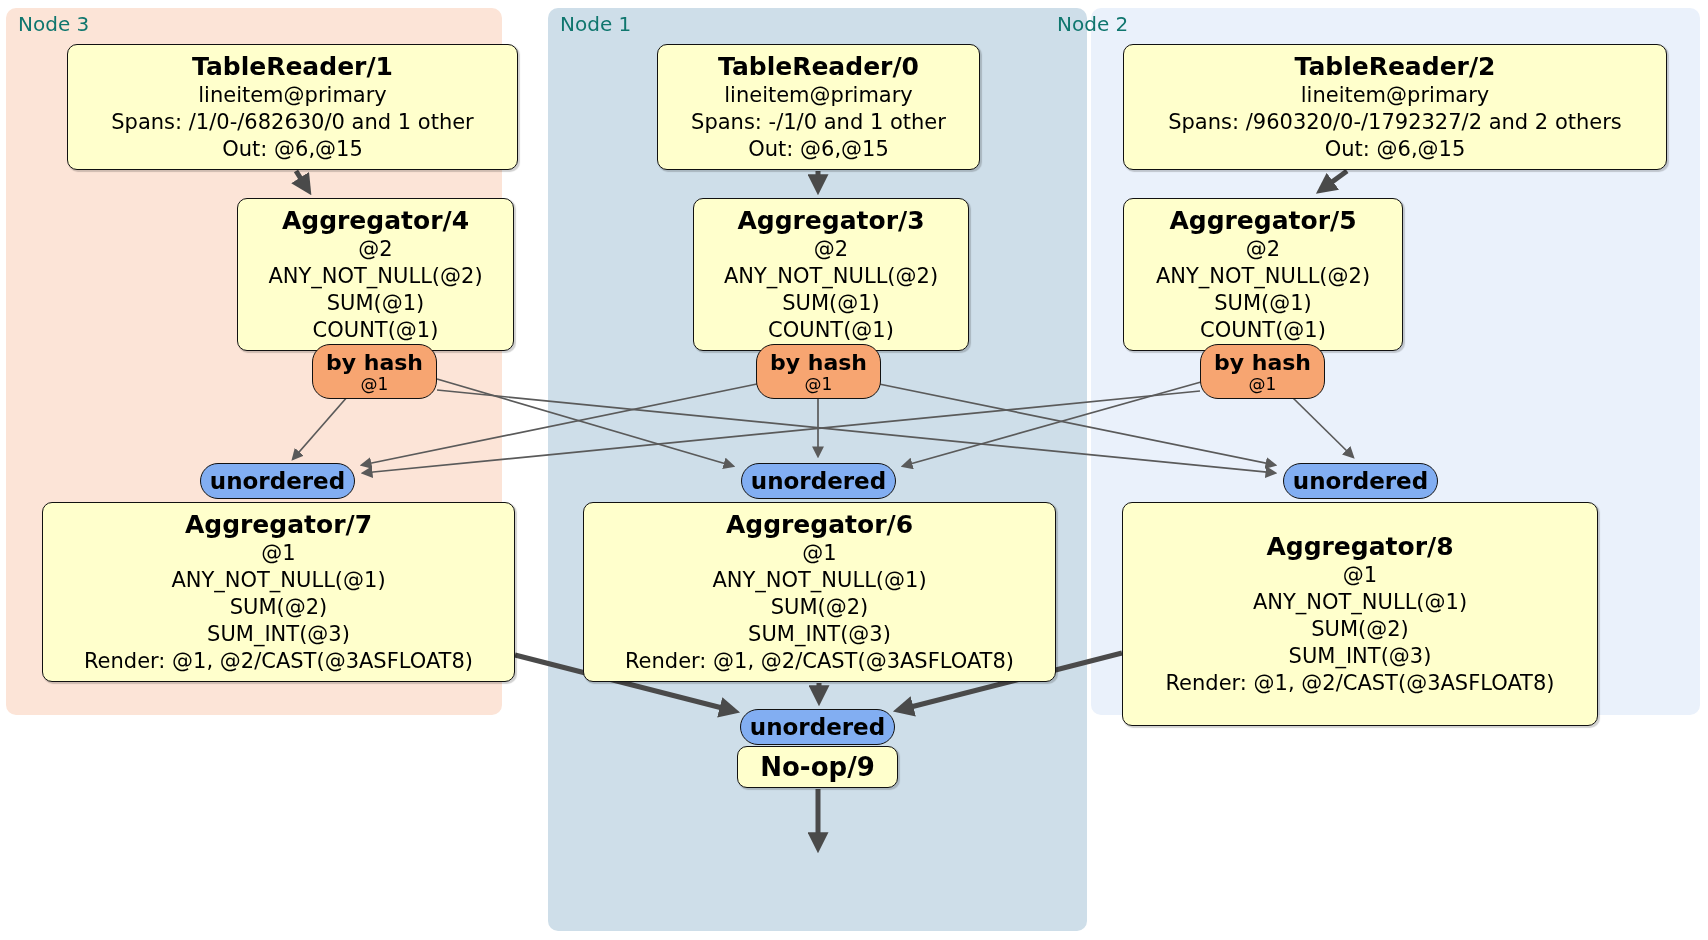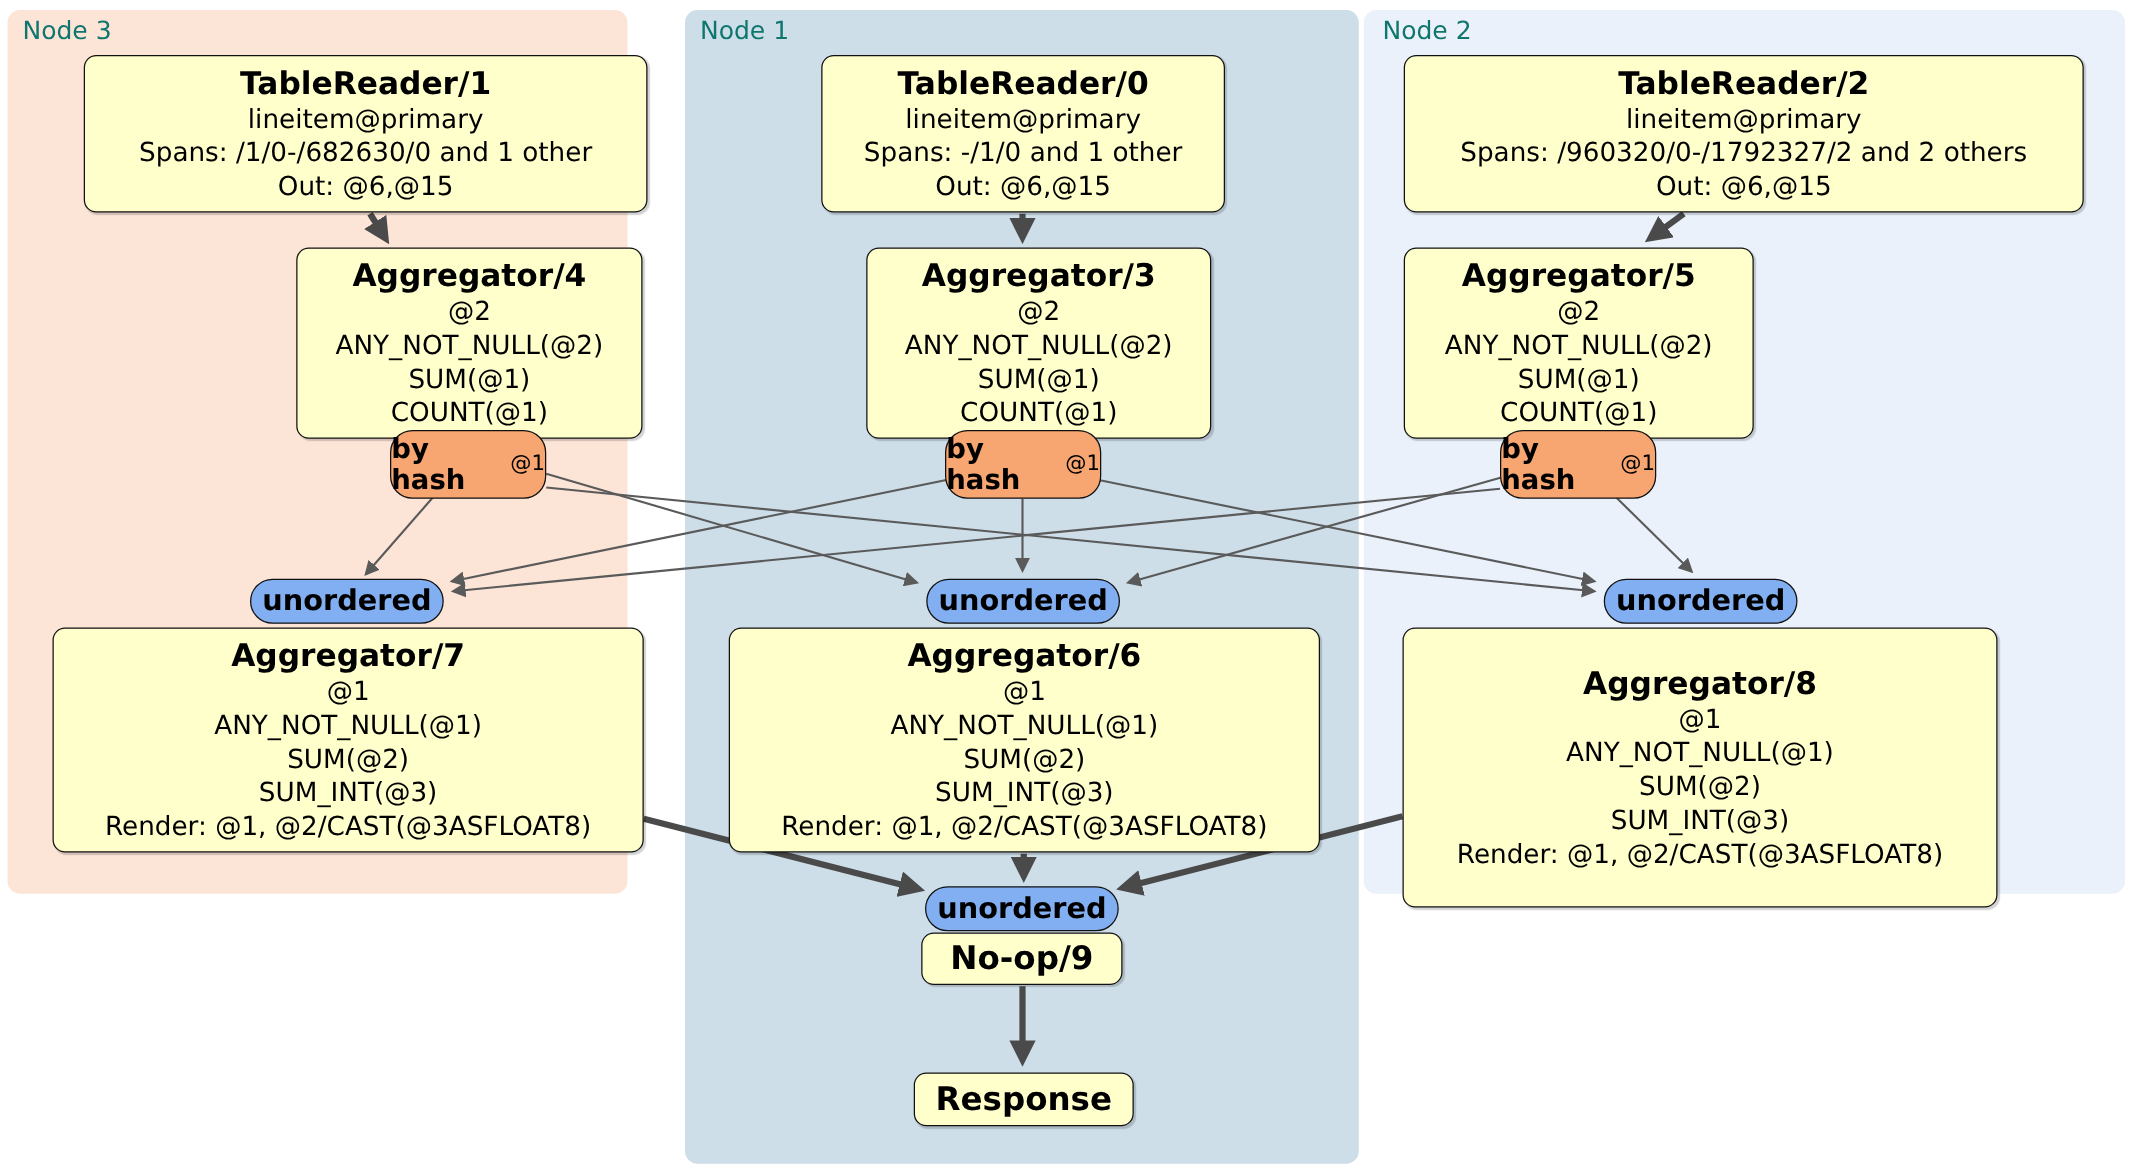--- a/index.html
+++ b/index.html
@@ -16,21 +16,21 @@
     border:1.6px solid #111;border-radius:10px;
     display:flex;flex-direction:column;justify-content:center;align-items:center;
     text-align:center;box-shadow:1.5px 1.5px 1px rgba(0,0,0,0.18);
   }
   .box-title{font-weight:bold;font-size:25px;line-height:30px;white-space:nowrap;}
   .box-line{font-size:21px;line-height:27px;white-space:nowrap;}
   .router{
     position:absolute;z-index:4;box-sizing:border-box;
     background:var(--router-bg,#f7a571);
     border:1.6px solid #111;border-radius:18px;
-    display:flex;flex-direction:row;justify-content:center;align-items:center;
+    display:flex;flex-direction:column;justify-content:center;align-items:center;
     width:125px;height:55px;top:344px;
   }
   .router-label{font-weight:bold;font-size:22px;line-height:25px;}
   .router-detail{font-size:17px;line-height:19px;}
   .sync{
     position:absolute;z-index:4;box-sizing:border-box;
     background:var(--sync-bg,#82aef2);
     border:1.6px solid #111;border-radius:18px;
     display:flex;justify-content:center;align-items:center;
     width:155px;height:36px;font-weight:bold;font-size:23px;white-space:nowrap;
@@ -41,21 +41,21 @@
 <body>
 
 <div id="canvas">
 
   <div class="region" style="left:6px;top:8px;width:496px;height:707px;background:var(--node3-bg,#fce4d7);"></div>
   <div class="region" style="left:548px;top:8px;width:539px;height:923px;background:var(--node1-bg,#cedee9);"></div>
   <div class="region" style="left:1091px;top:8px;width:609px;height:707px;background:var(--node2-bg,#eaf1fb);"></div>
 
   <div class="region-label" style="left:18px;top:12px;z-index:3;">Node 3</div>
   <div class="region-label" style="left:560px;top:12px;z-index:3;">Node 1</div>
-  <div class="region-label" style="left:1106px;top:12px;z-index:3;">Node 2</div>
+  <div class="region-label" style="left:1057px;top:12px;z-index:3;">Node 2</div>
 
   <svg class="edges" width="1708" height="940">
     <defs>
       <marker id="athin" viewBox="0 0 10 10" refX="8" refY="5" markerWidth="7" markerHeight="7" orient="auto-start-reverse">
         <path d="M0,0 L10,5 L0,10 z" fill="#5a5a5a"></path>
       </marker>
       <marker id="athick" viewBox="0 0 10 10" refX="7" refY="5" markerWidth="4.2" markerHeight="4.2" orient="auto-start-reverse">
         <path d="M0,0 L10,5 L0,10 z" fill="#4a4a4a"></path>
       </marker>
     </defs>
@@ -163,17 +163,14 @@
     <div class="box-line">SUM_INT(@3)</div>
     <div class="box-line">Render: @1, @2/CAST(@3ASFLOAT8)</div>
   </div>
 
   <div class="sync" style="left:740px;top:709px;">unordered</div>
 
   <div class="box" style="left:737px;top:746px;width:161px;height:42px;">
     <div class="terminal-title">No-op/9</div>
   </div>
 
-  <div class="box" style="left:731px;top:858px;width:176px;height:43px;">
-    <div class="terminal-title">Response</div>
-  </div>
 
 </div>
 
 </body></html>

